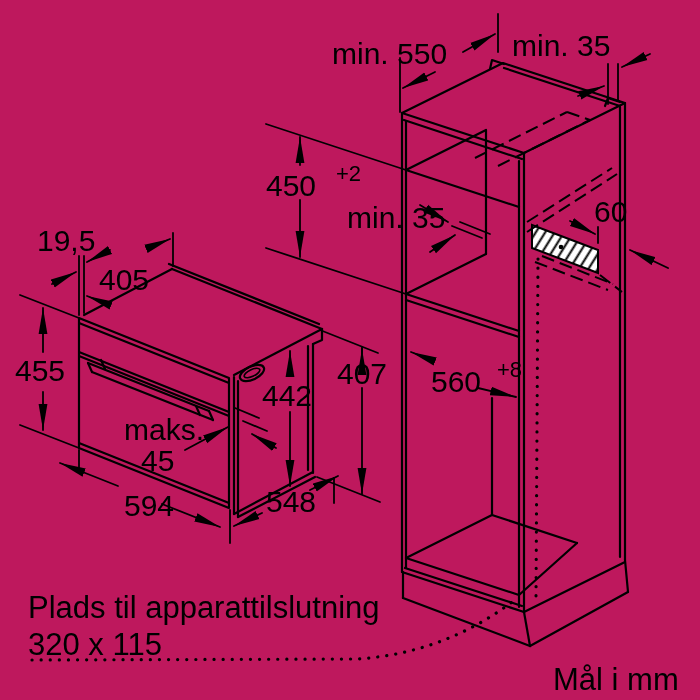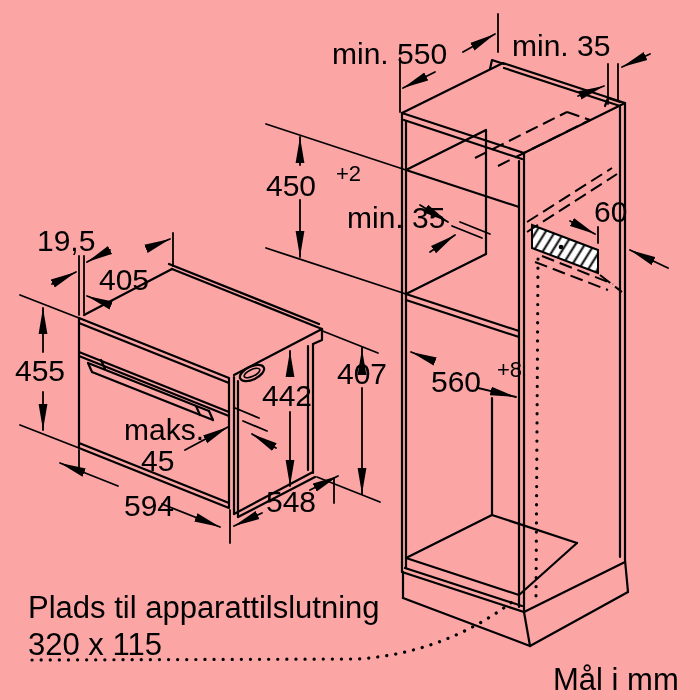--- a/index.html
+++ b/index.html
@@ -1,16 +1,16 @@
 <!DOCTYPE html>
 <html><head>
 <meta charset="utf-8">
 <style>
   html,body{margin:0;padding:0;background:#fff;}
-  .stage{position:relative;width:700px;height:700px;background:#fca5a5;overflow:hidden;}
+  .stage{position:relative;width:700px;height:700px;background:#be185d;overflow:hidden;}
   svg{position:absolute;left:0;top:0;}
   text{font-family:"Liberation Sans","DejaVu Sans",sans-serif;fill:#000;}
   .dim{font-size:30px;}
   .sup{font-size:22px;}
   .footer{font-size:31px;}
   .edge{stroke:#000;stroke-width:2.2;fill:none;stroke-linecap:round;stroke-linejoin:round;}
   .thin{stroke:#000;stroke-width:1.8;fill:none;stroke-linecap:round;}
   .dash{stroke:#000;stroke-width:2;fill:none;stroke-dasharray:13 6;stroke-linecap:butt;}
   .dots{stroke:#000;stroke-width:3.2;fill:none;stroke-dasharray:0.1 9;stroke-linecap:round;}
 </style>

